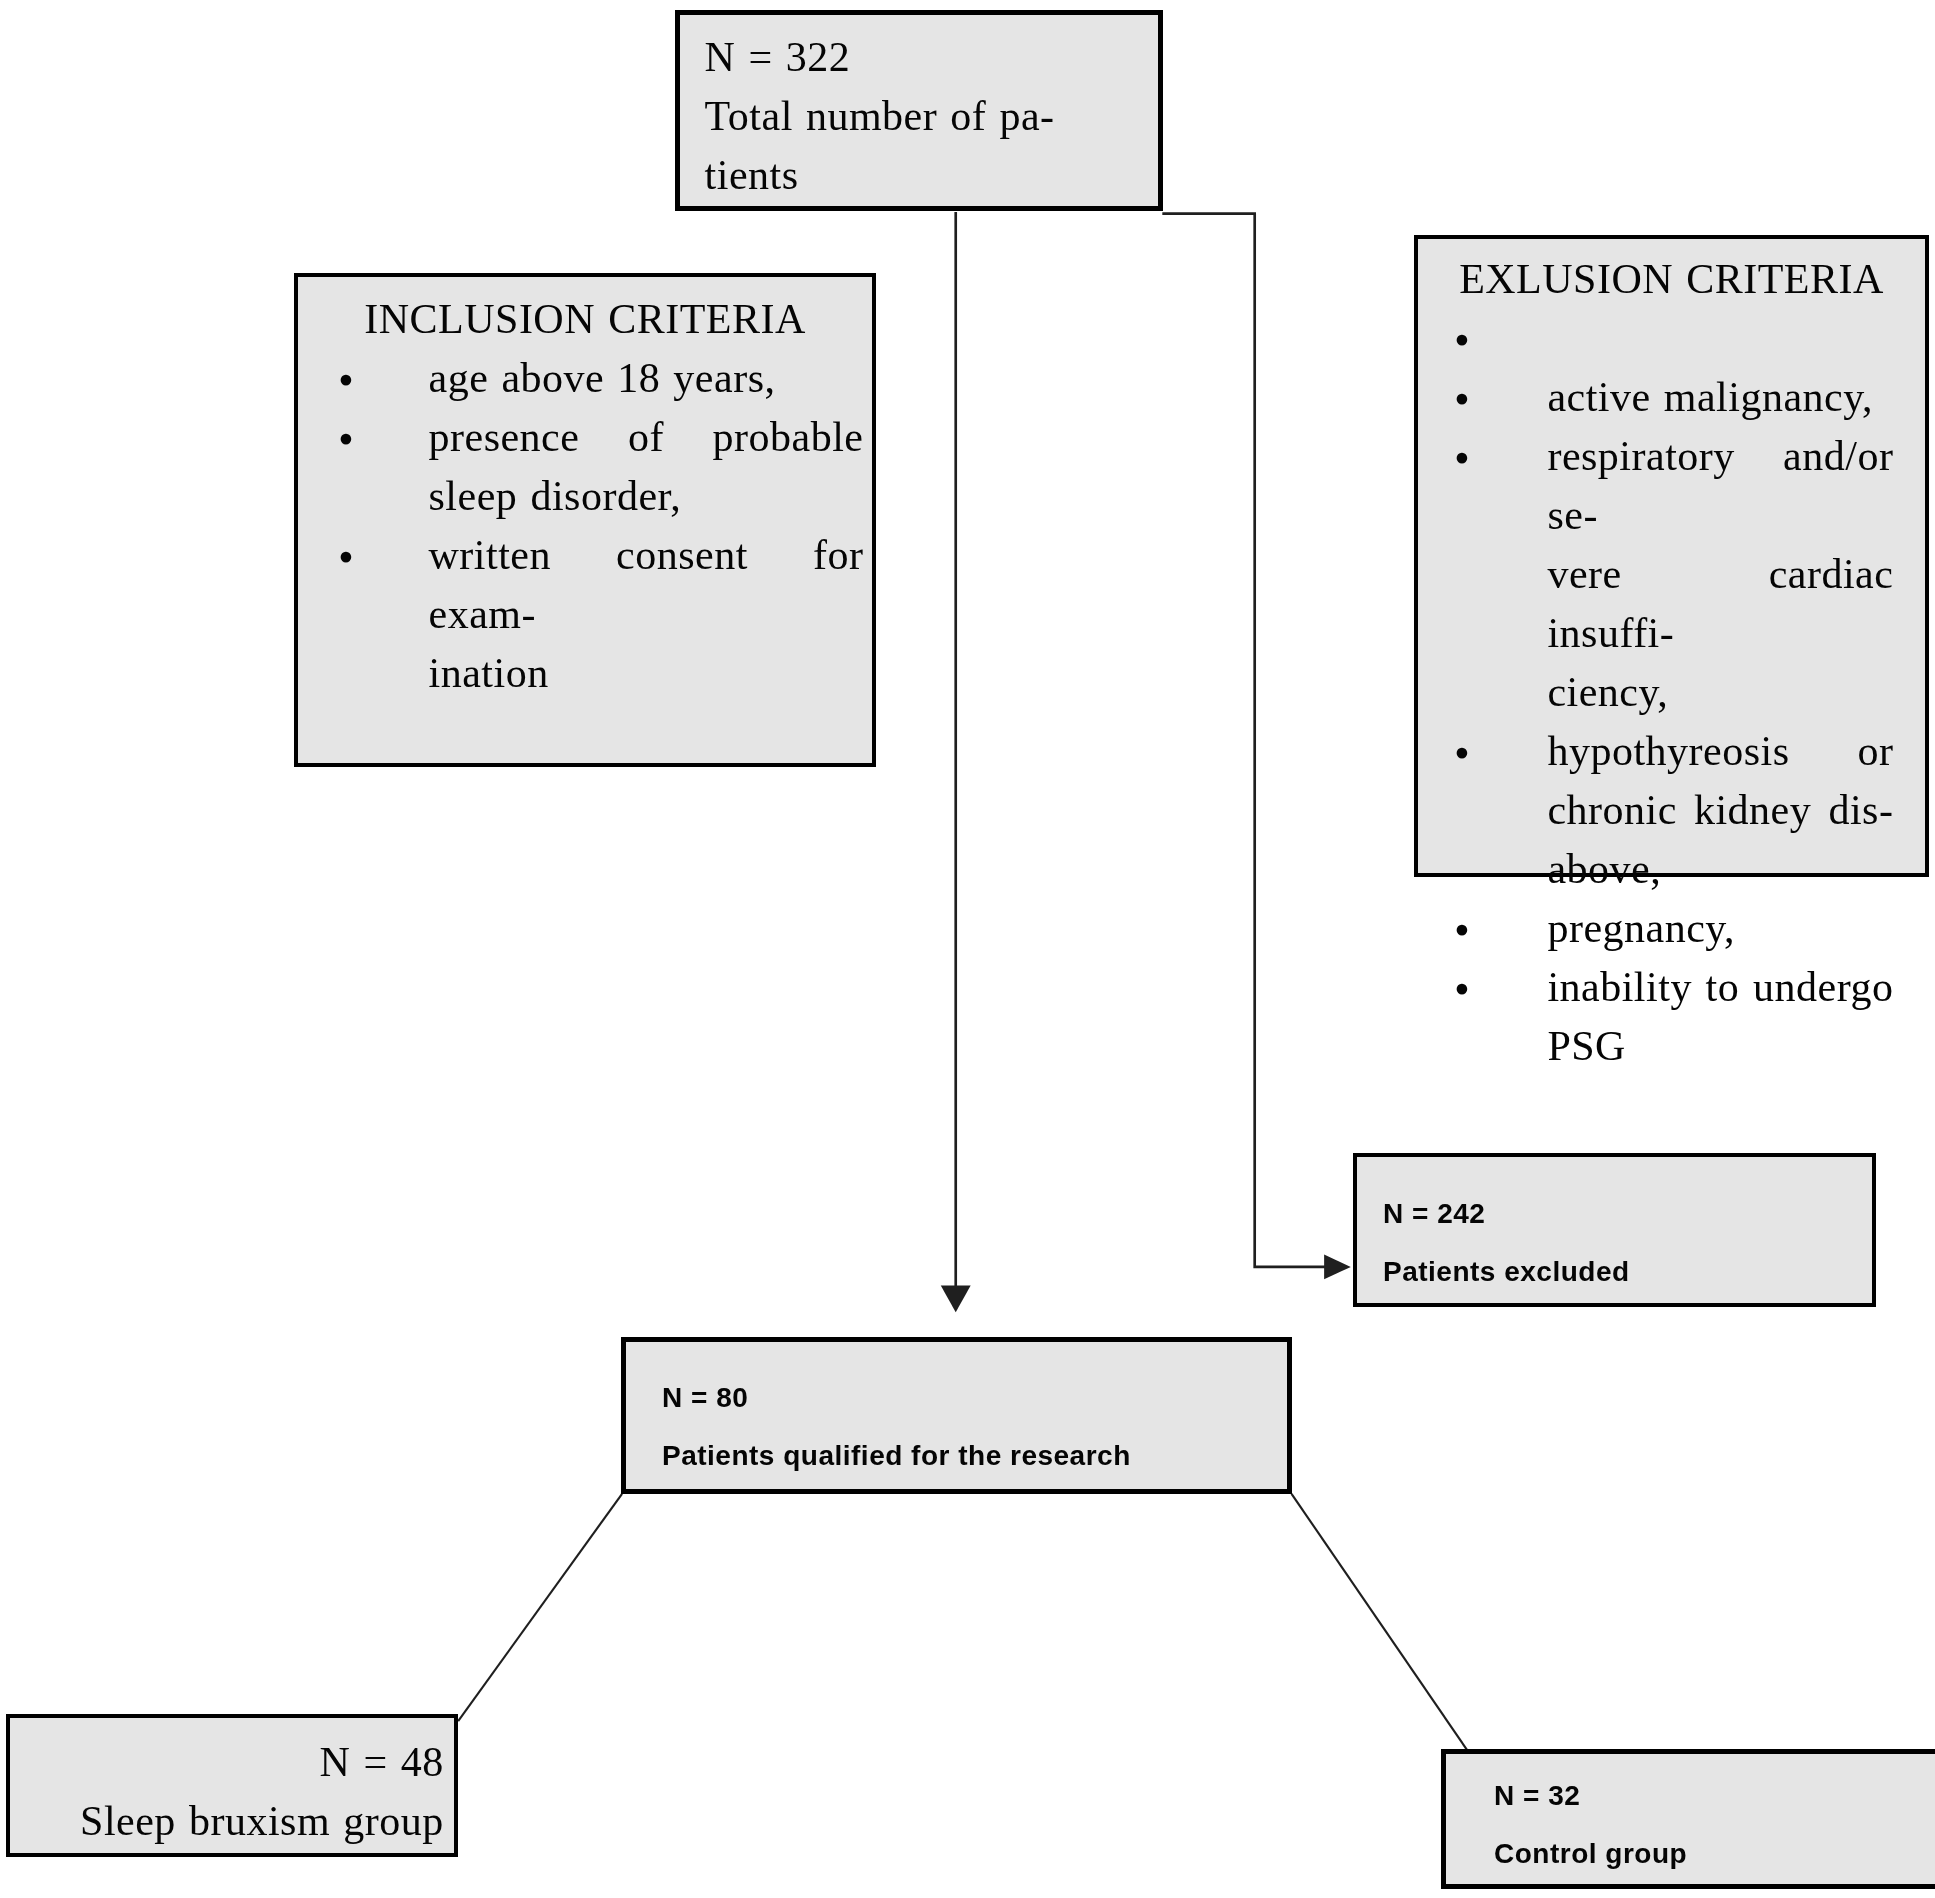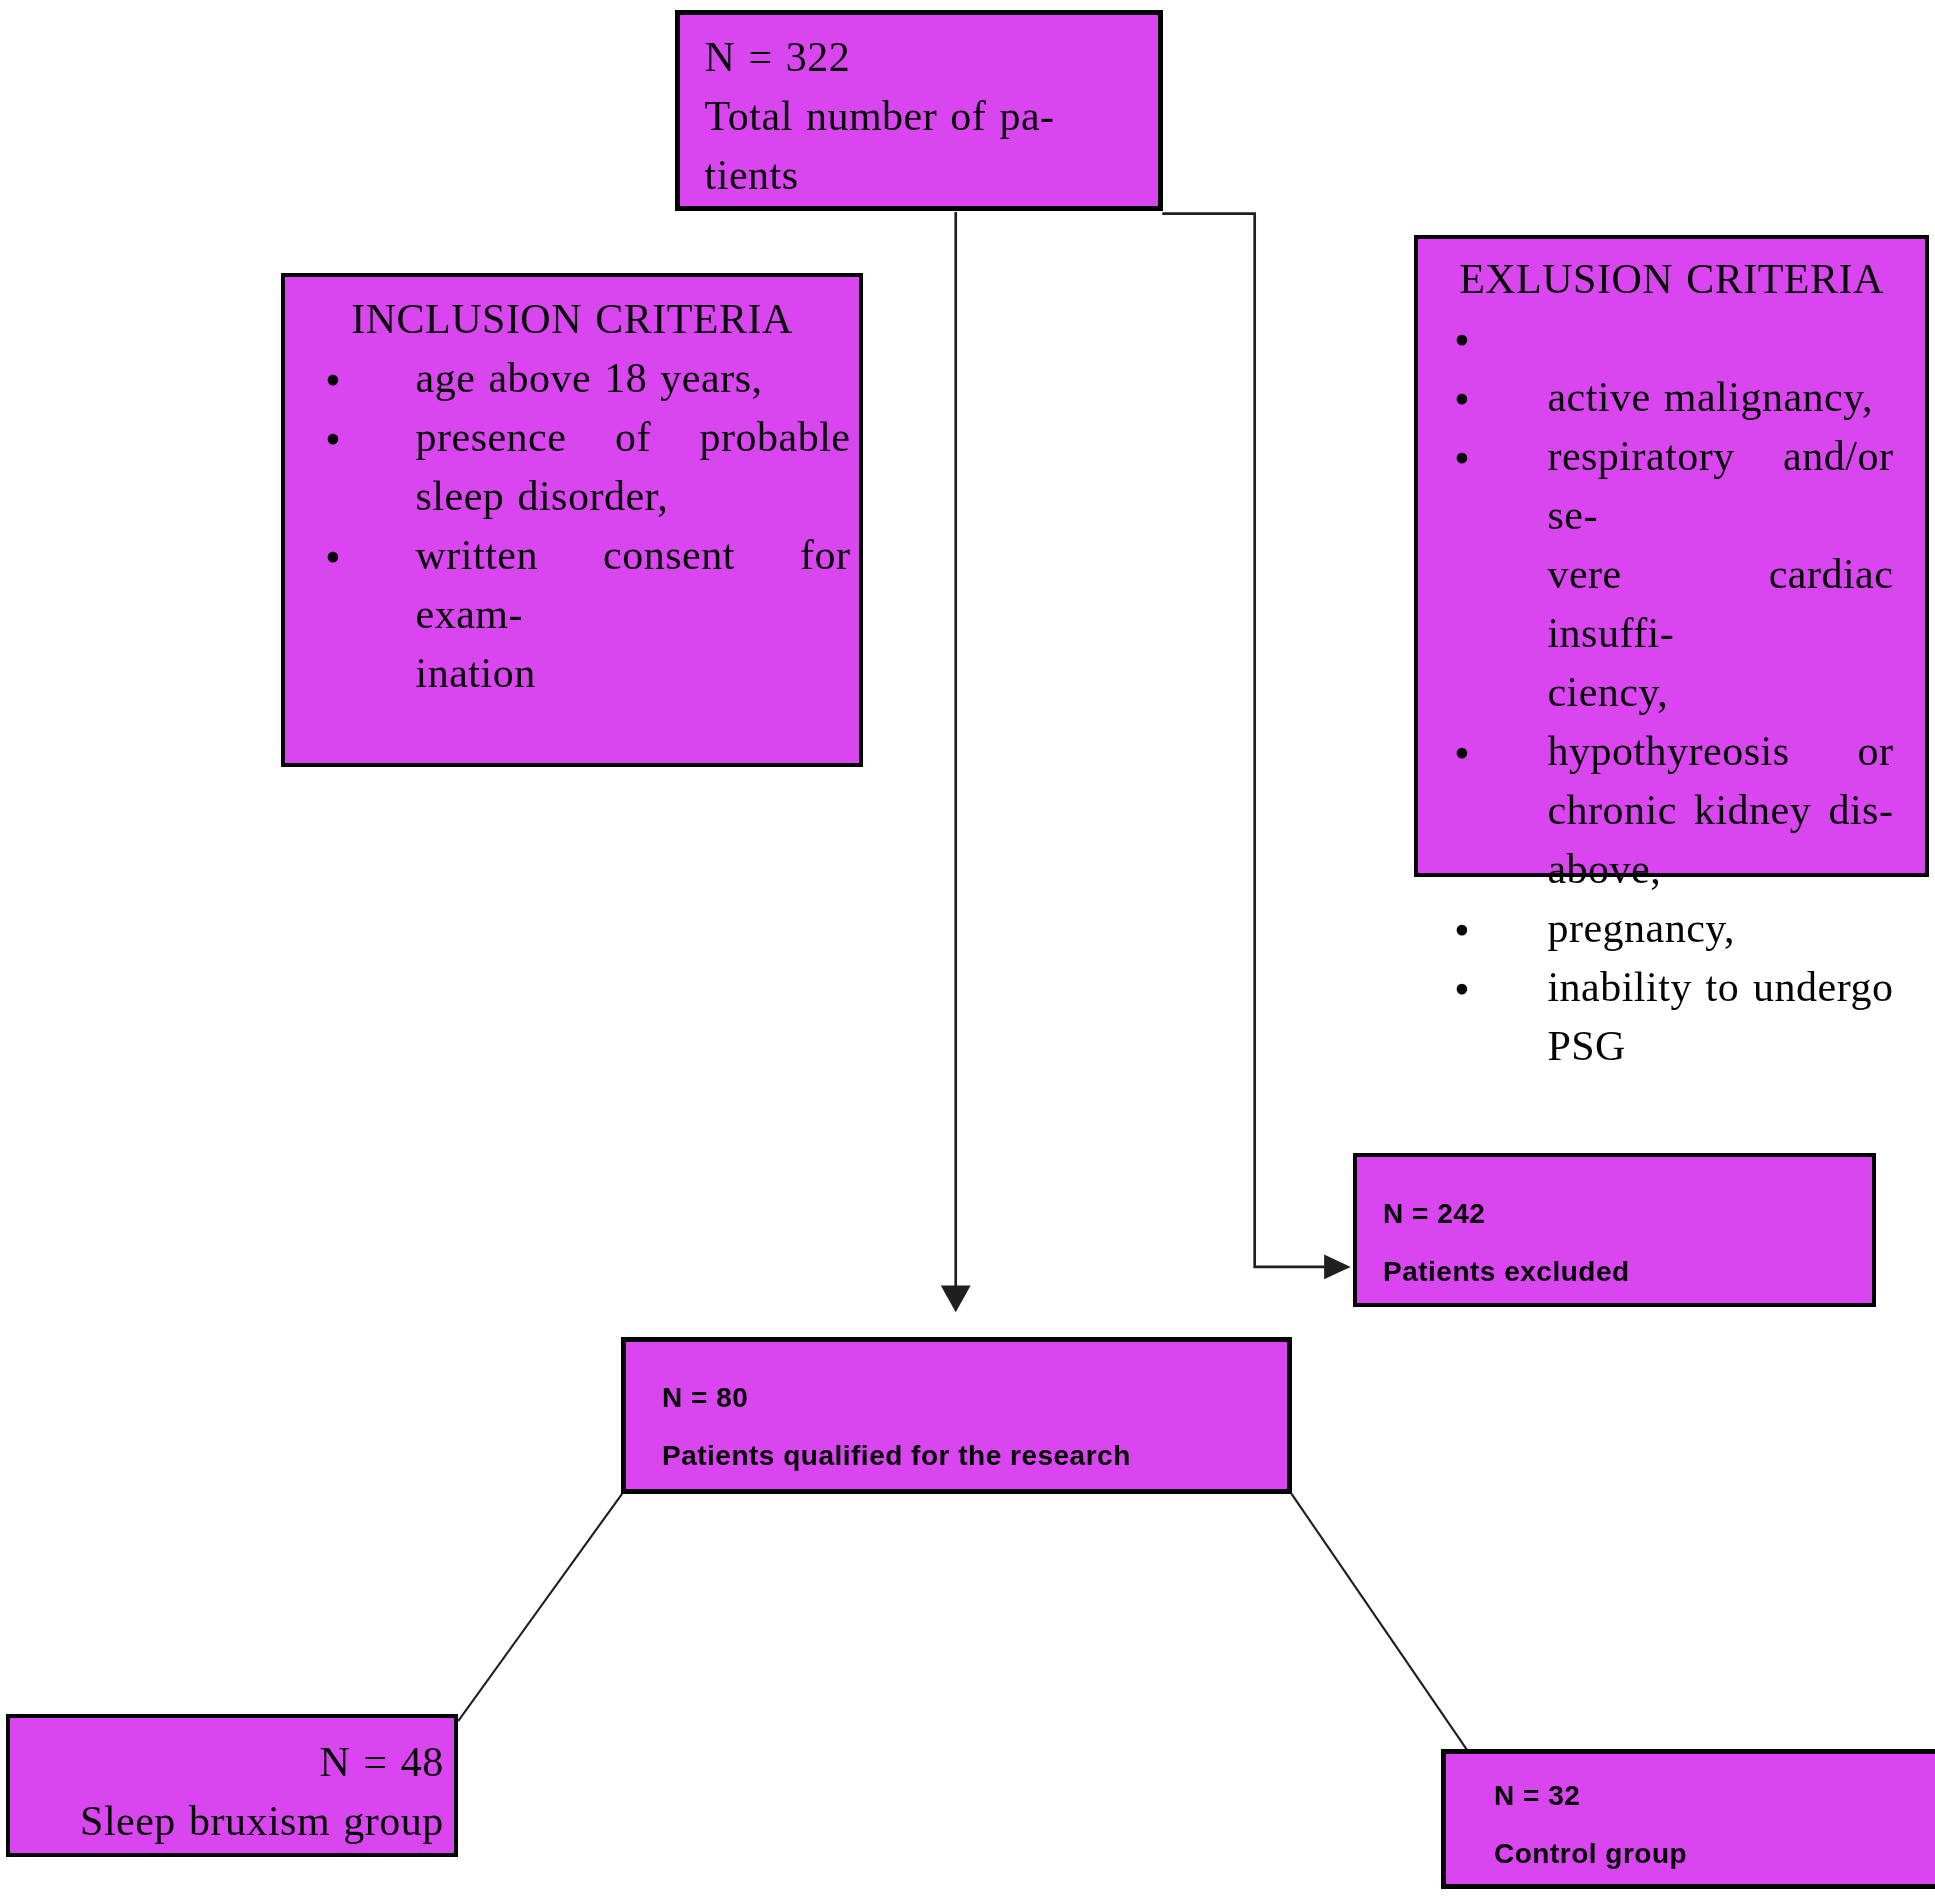--- a/index.html
+++ b/index.html
@@ -18,21 +18,21 @@
   #connector-layer {
     position: absolute;
     left: 0; top: 0;
     width: 1936px;
     height: 1899px;
     pointer-events: none;
   }
   .box {
     position: absolute;
     box-sizing: border-box;
-    background: #d946ef;
+    background: #e5e5e5;
     border: 4.3px solid #000000;
   }
   .serif {
     font-family: "Liberation Serif", "DejaVu Serif", serif;
     font-size: 42px;
     line-height: 59px;
     font-weight: 500;
     letter-spacing: 0.5px;
     word-spacing: 2.1px;
   }
@@ -61,21 +61,21 @@
   .bline {
     display: block;
   }
   .bline.j {
     text-align: justify;
     text-align-last: justify;
   }
   
   #total-box     { left: 675px; top: 9.6px;   width: 488px;  height: 201px; border-width: 5.3px; padding: 13px 10.7px 0 24.6px; }
   
-  #inclusion-box { left: 281px;  top: 273px;  width: 582px; height: 494px; padding: 13.3px 0 0 0; }
+  #inclusion-box { left: 294px;  top: 273px;  width: 582px; height: 494px; padding: 13.3px 0 0 0; }
   #inclusion-box .bullet-row { padding-left: 23.5px; }
   #inclusion-box .bullet-dot { width: 90px; padding-left: 17px; }
   #inclusion-box .bullet-lines { width: 435px; }
   
   #exclusion-box { left: 1414px; top: 235px;  width: 515px;  height: 642px; padding: 10.7px 0 0 0; }
   #exclusion-box .bullet-row { padding-left: 21.4px; }
   #exclusion-box .bullet-dot { width: 93px; padding-left: 15px; }
   #exclusion-box .bullet-lines { width: 346px; }
   
   #excluded-box  { left: 1353px; top: 1153px; width: 523px;  height: 154px; padding: 28px 10.7px 0 26px; }

